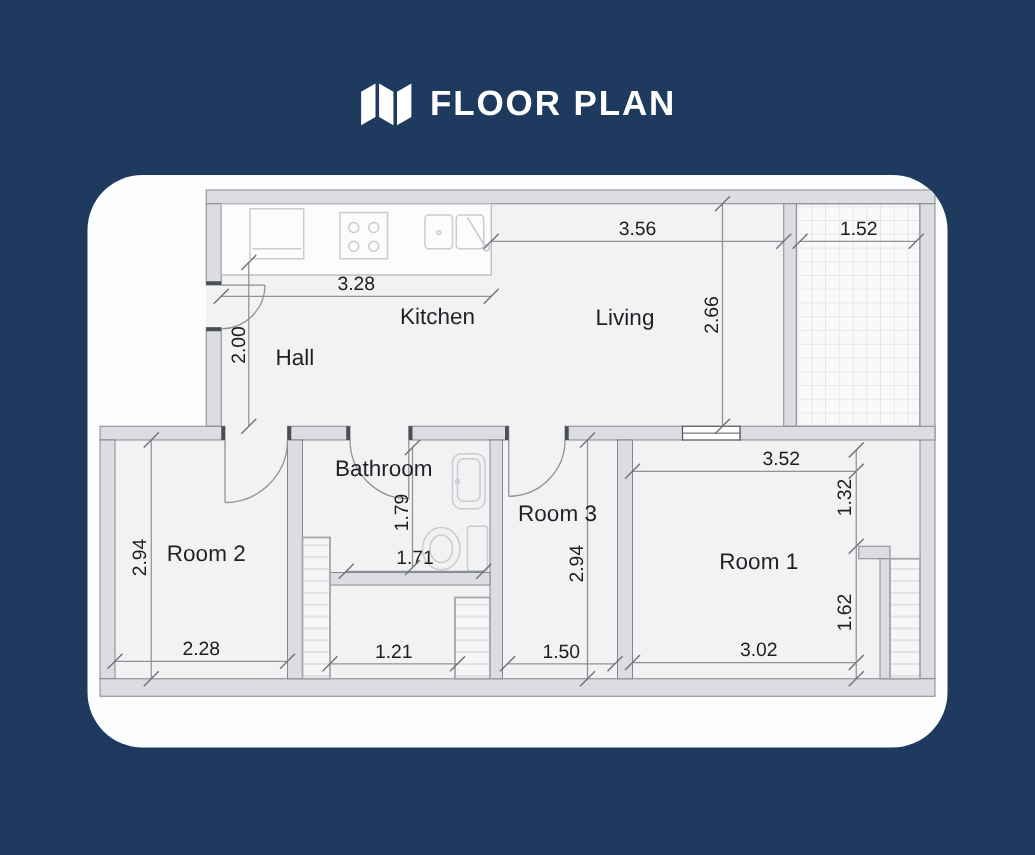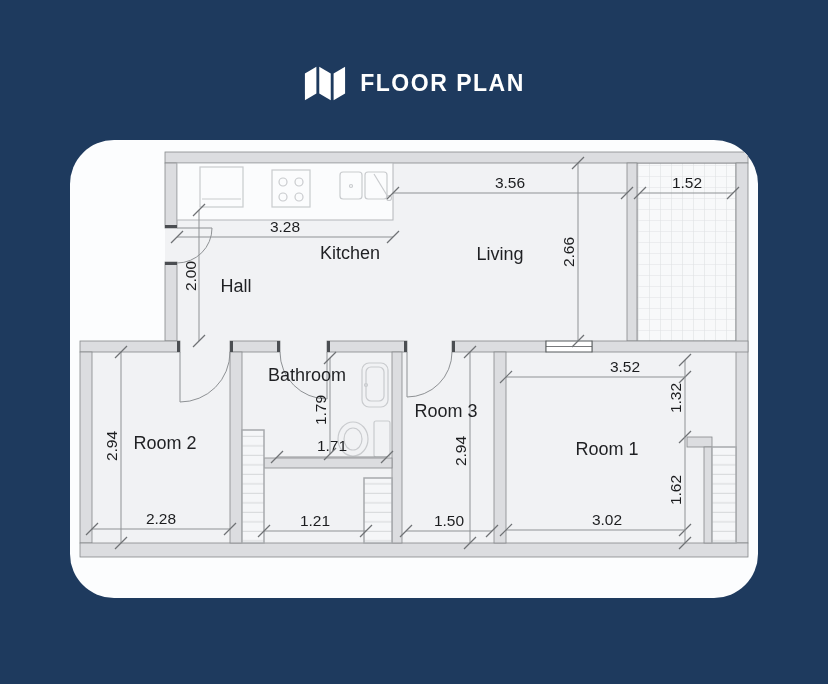--- a/index.html
+++ b/index.html
@@ -1,20 +1,20 @@
 <!DOCTYPE html>
 <html><head>
 <meta charset="utf-8">
 <style>
   html,body{margin:0;padding:0;background:#1e3a5e;width:828px;height:684px;overflow:hidden;
     font-family:"Liberation Sans",sans-serif;}
   .stage{position:relative;width:828px;height:684px;background:#1e3a5e;}
   .hdr{position:absolute;top:64px;left:0;width:100%;display:flex;align-items:center;
     justify-content:center;gap:13px;}
-  .hdr h1{margin:0;color:#ffffff;font-size:23px;font-weight:bold;letter-spacing:1.5px;}
+  .hdr h1{margin:0;color:#ffffff;font-size:28px;font-weight:bold;letter-spacing:1.5px;}
   .map-ic{display:block;}
   .card{position:absolute;left:70px;top:140px;width:688px;height:458px;background:#fcfdfe;
     border-radius:44px;overflow:hidden;}
   svg.plan{position:absolute;left:0;top:0;}
   .floor{fill:#f1f2f4;}
   .wall{fill:#dcdde0;stroke:#85888b;stroke-width:.8;}
   .cap{fill:#4b4e52;}
   .door{fill:none;stroke:#8e9194;stroke-width:1;}
   .fixl{fill:none;stroke:#c9cbce;stroke-width:1.2;}
   .cnt{fill:#fbfcfd;stroke:#b4b6b9;stroke-width:1;}

